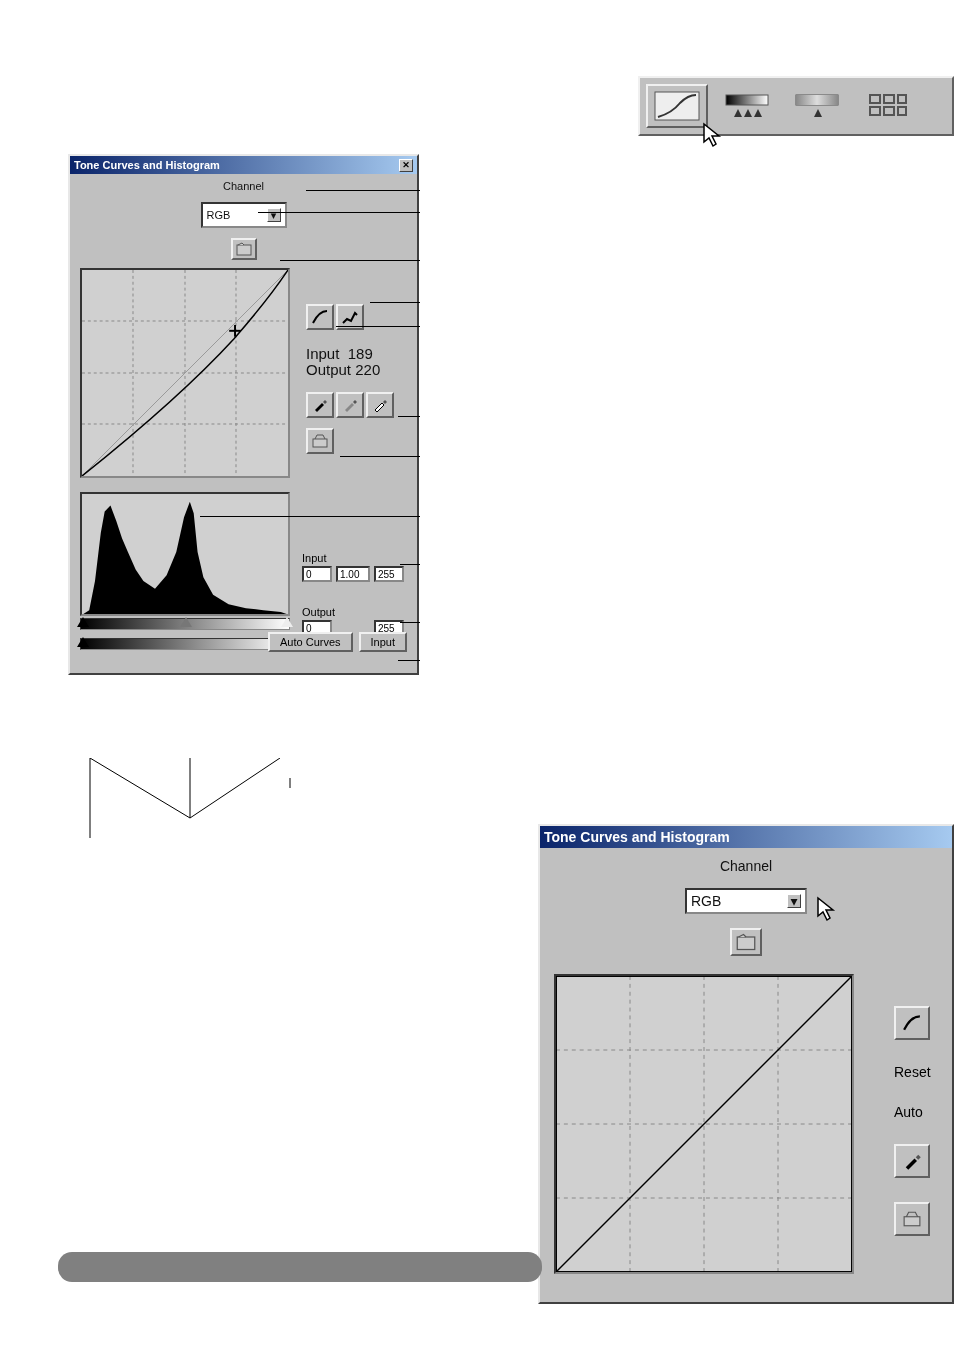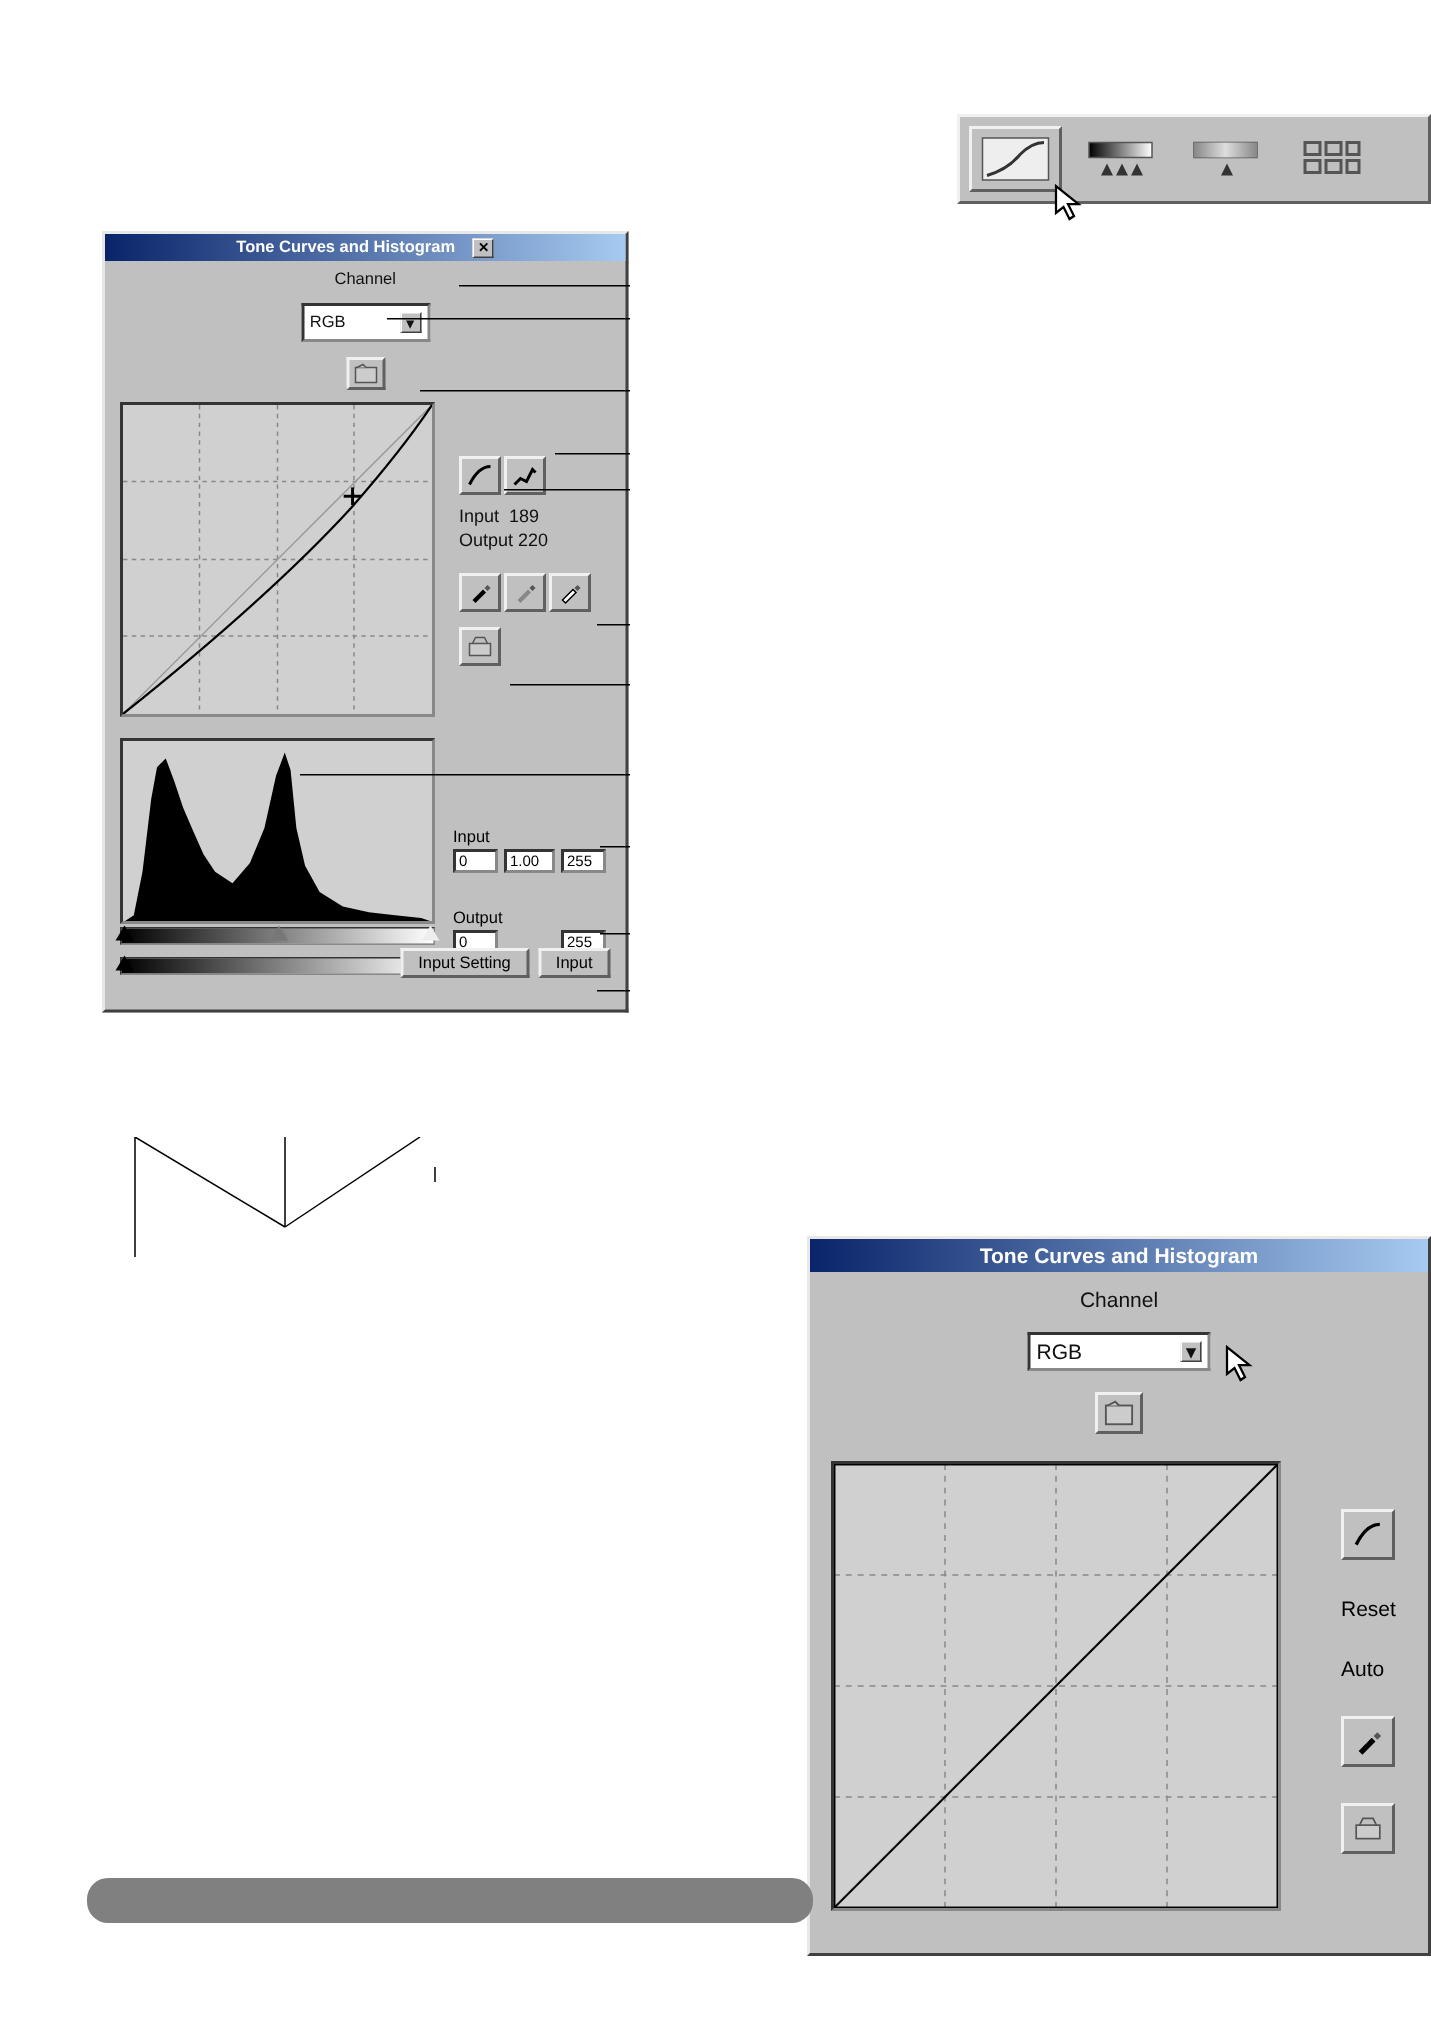--- a/index.html
+++ b/index.html
@@ -59,21 +59,21 @@
     }
     .titlebar {
       height: 18px;
       background: linear-gradient(to right, #0a246a, #a6caf0);
       color: #fff;
       font-weight: bold;
       font-size: 11px;
       padding: 2px 4px;
       display: flex;
       align-items: center;
-      justify-content: center;
+      justify-content: space-between;
       gap: 12px;
     }
     .titlebar-close {
       width: 14px;
       height: 13px;
       background: #c0c0c0;
       border: 1px solid;
       border-color: #fff #404040 #404040 #fff;
       font-size: 9px;
       display:flex;align-items:center;justify-content:center;
@@ -123,21 +123,21 @@
       left:236px;
       width:100px;
     }
     .tool-pair { display:flex;gap:2px;margin-bottom:6px; }
     .tool-btn {
       width:28px;height:26px;
       background:#c0c0c0;
       border:2px solid;border-color:#f0f0f0 #606060 #606060 #f0f0f0;
       display:flex;align-items:center;justify-content:center;
     }
-    .readout { font-size:12px;color:#111;line-height:16px;margin-top:6px; }
+    .readout { font-size:15px;color:#111;line-height:16px;margin-top:16px; }
     .eyedroppers { display:flex;gap:2px;margin-top:14px; }
     .apply-btn { margin-top:10px; }
     .histogram-area {
       margin-top:14px;
       width:210px;height:124px;
       background:#d0d0d0;
       border:2px inset #888;
       position:relative;
     }
     .histogram-area svg { position:absolute;inset:0;width:100%;height:100%; }
@@ -384,21 +384,21 @@
     <div class="io-fields output-f">
       <div>Output</div>
       <div class="field-row">
         <input class="num" value="0" style="">
         <span style="width:34px"></span>
         <input class="num" value="255" style="">
       </div>
     </div>
 
     <div class="bottom-buttons">
-      <button class="push-btn">Input Setting</button>
+      <button class="push-btn">Auto Curves</button>
       <button class="push-btn">Input</button>
     </div>
   </div>
 </div>
 
 <div class="leader" style="top:190px;left:306px;width:114px"></div>
 <div class="leader" style="top:212px;left:258px;width:162px"></div>
 <div class="leader" style="top:260px;left:280px;width:140px"></div>
 <div class="leader" style="top:302px;left:370px;width:50px"></div>
 <div class="leader" style="top:326px;left:336px;width:84px"></div>

